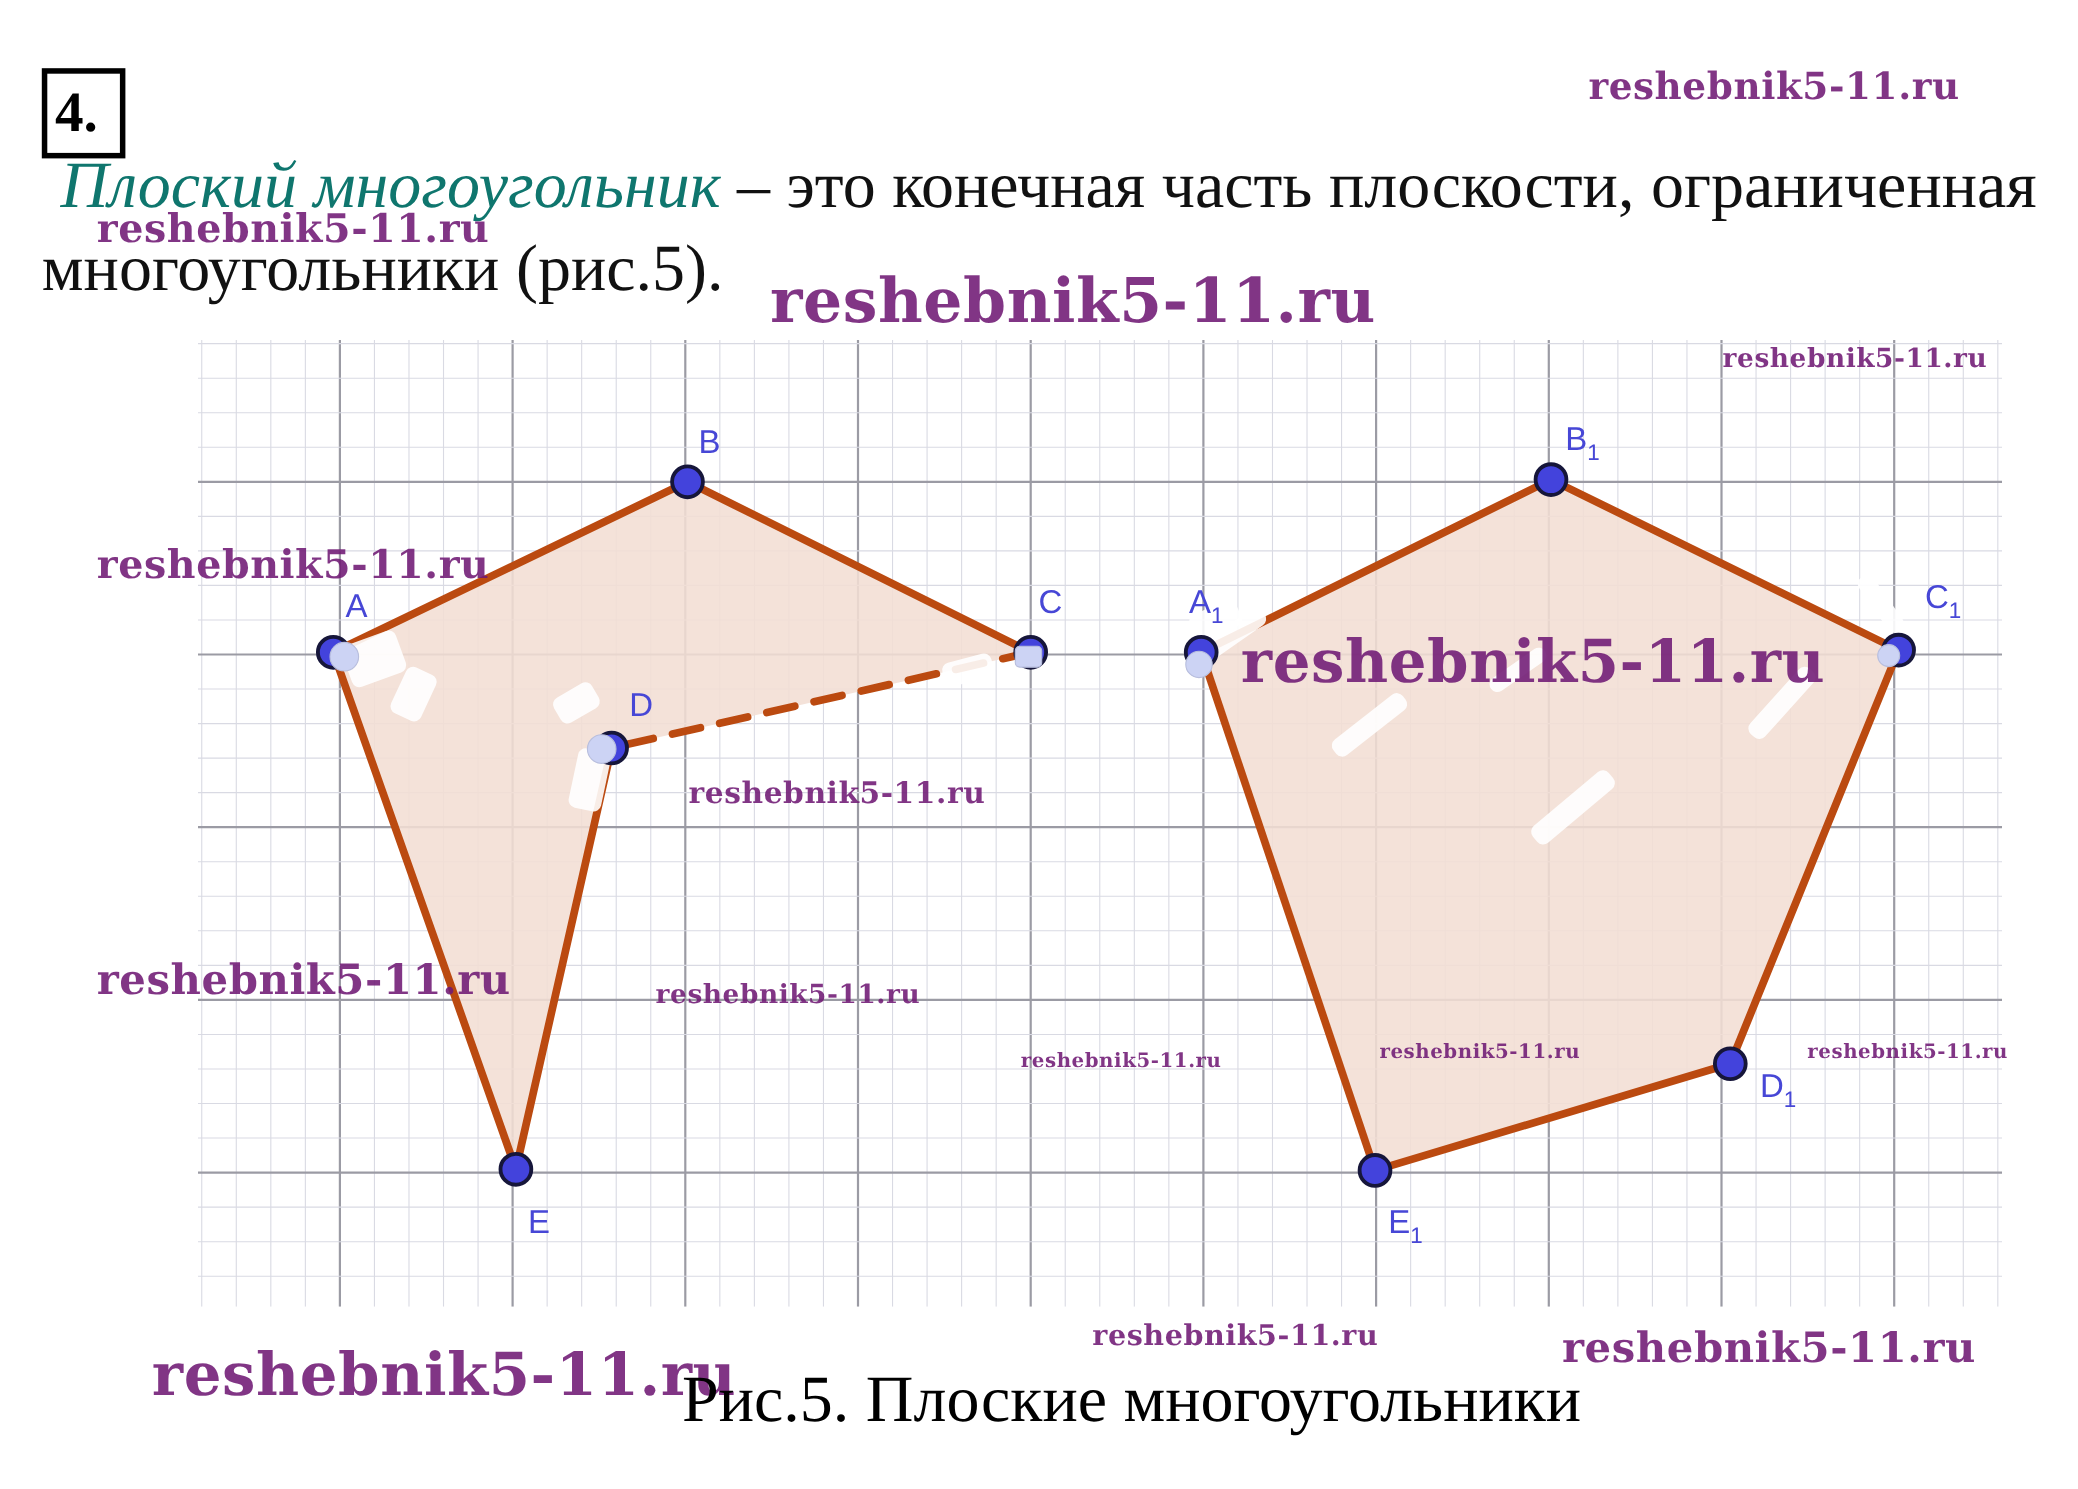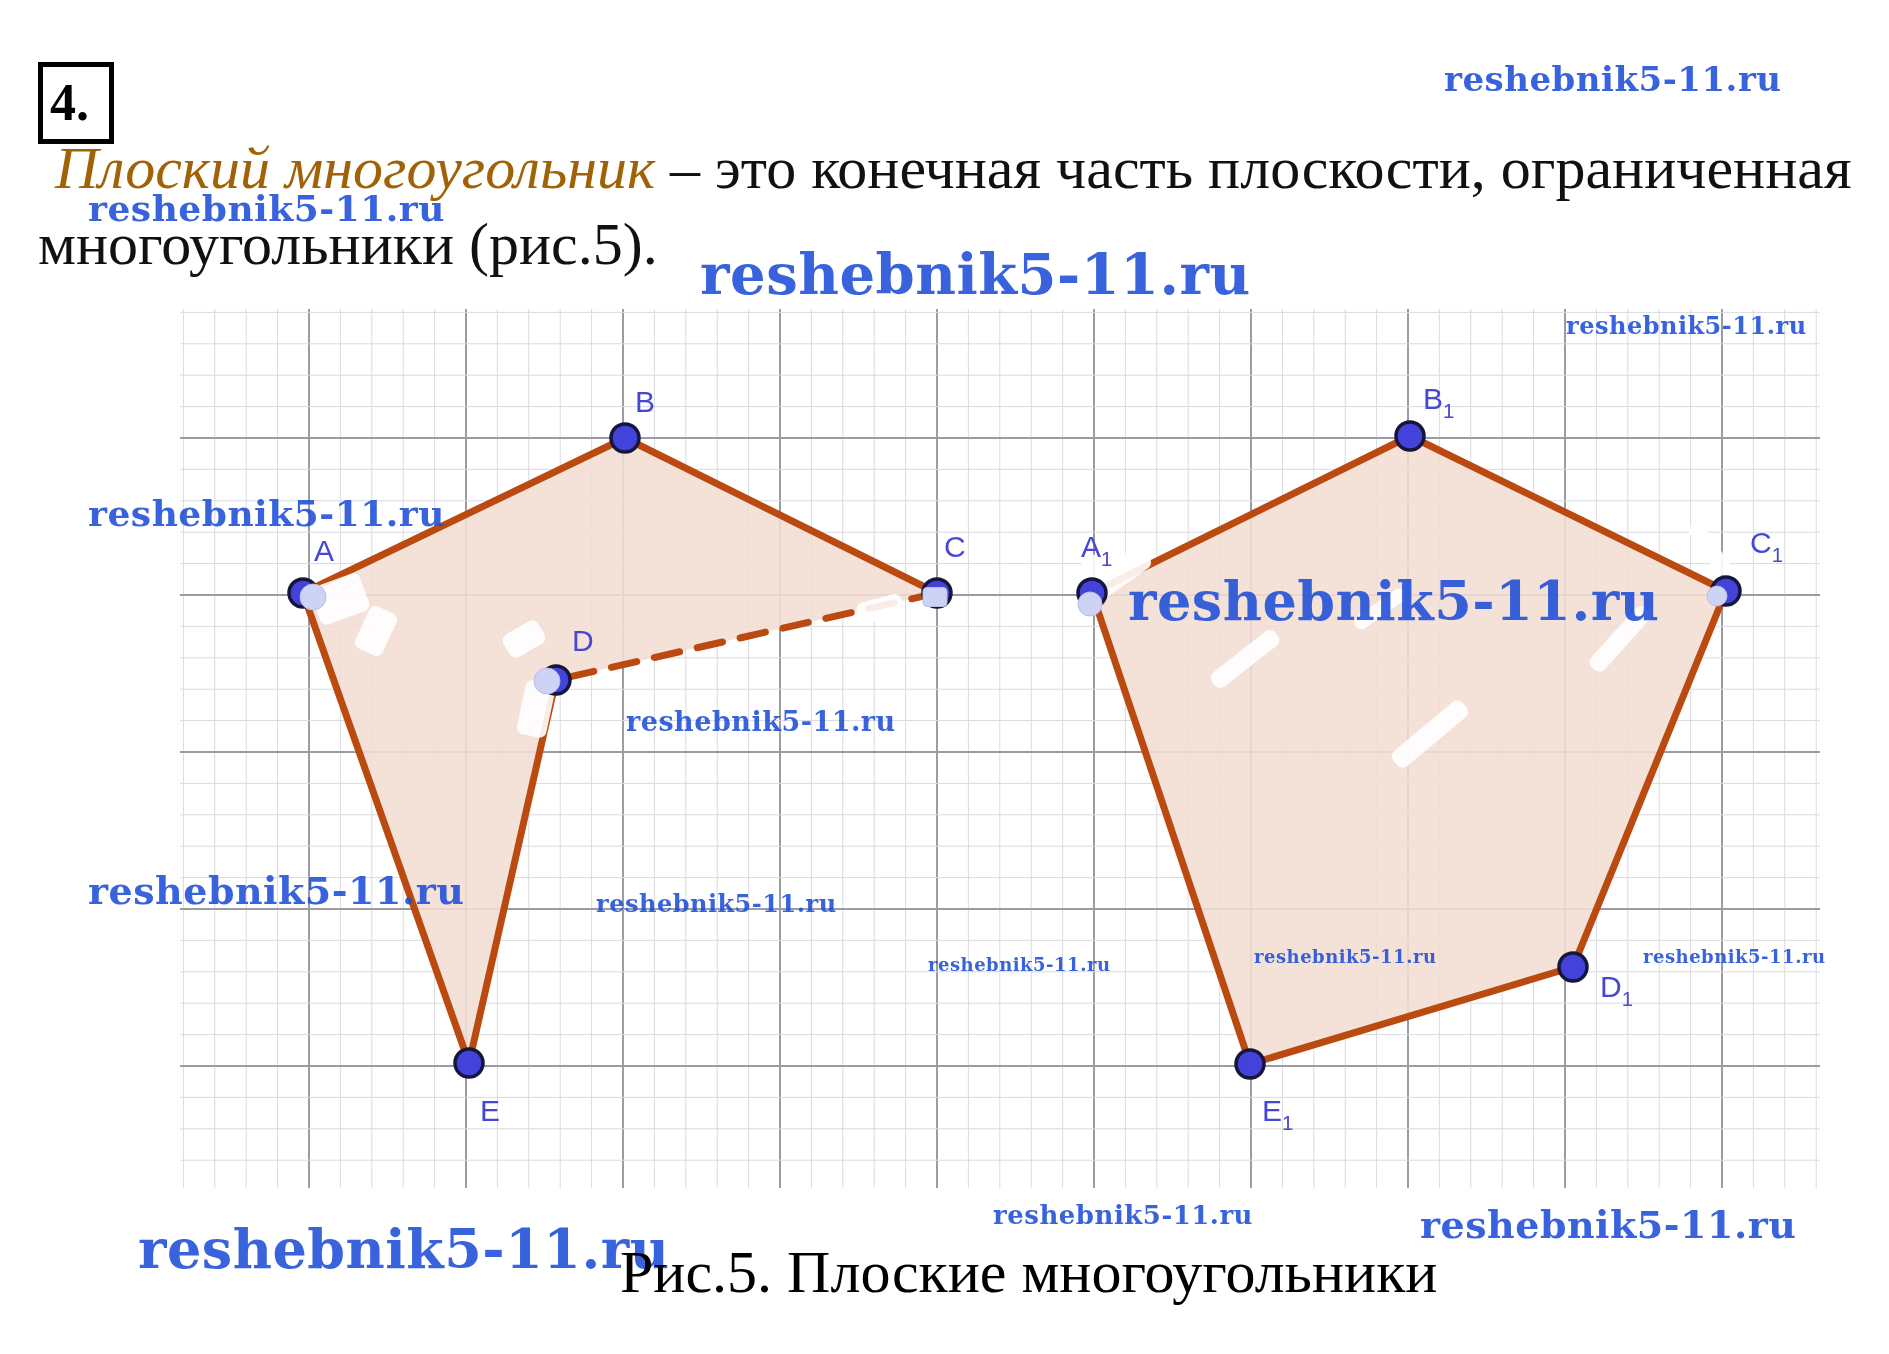--- a/index.html
+++ b/index.html
@@ -4,26 +4,26 @@
 <style>
   html,body{margin:0;padding:0;background:#ffffff;}
   #page{position:relative;width:1889px;height:1354px;background:#ffffff;overflow:hidden;
         font-family:"Liberation Serif", serif;}
   
   #num-box{position:absolute;left:38px;top:62px;width:66px;height:72px;border:5px solid #000;
            display:flex;align-items:center;justify-content:flex-start;}
   #num-box span{font-weight:bold;font-size:52px;line-height:1;padding-left:7px;}
   
   #head-line1{position:absolute;left:55px;top:134px;font-size:60px;white-space:nowrap;color:#111;}
-  #head-line1 .term{color:#a16207;font-style:italic;}
+  #head-line1 .term{color:#0f766e;font-style:italic;}
   #head-line2{position:absolute;left:38px;top:210px;font-size:60px;white-space:nowrap;color:#111;}
   
   #caption{position:absolute;left:620px;top:1238px;font-size:60px;color:#000;white-space:nowrap;}
   
-  .wm{position:absolute;color:#1d4ed8;font-family:"DejaVu Serif", serif;font-weight:bold;
+  .wm{position:absolute;color:#701a75;font-family:"DejaVu Serif", serif;font-weight:bold;
       white-space:nowrap;letter-spacing:0.5px;opacity:0.88;line-height:1;text-align:right;}
   
   #figure-svg{position:absolute;left:180px;top:309px;}
   .grid-minor{stroke:#d9dae3;stroke-width:1;}
   .grid-major{stroke:#9b9ba4;stroke-width:2;}
   .poly-fill{stroke:none;}
   .poly-edge{stroke-linecap:round;fill:none;}
   .vertex-label{font-family:"Liberation Sans", sans-serif;}
 </style>
 </head>

